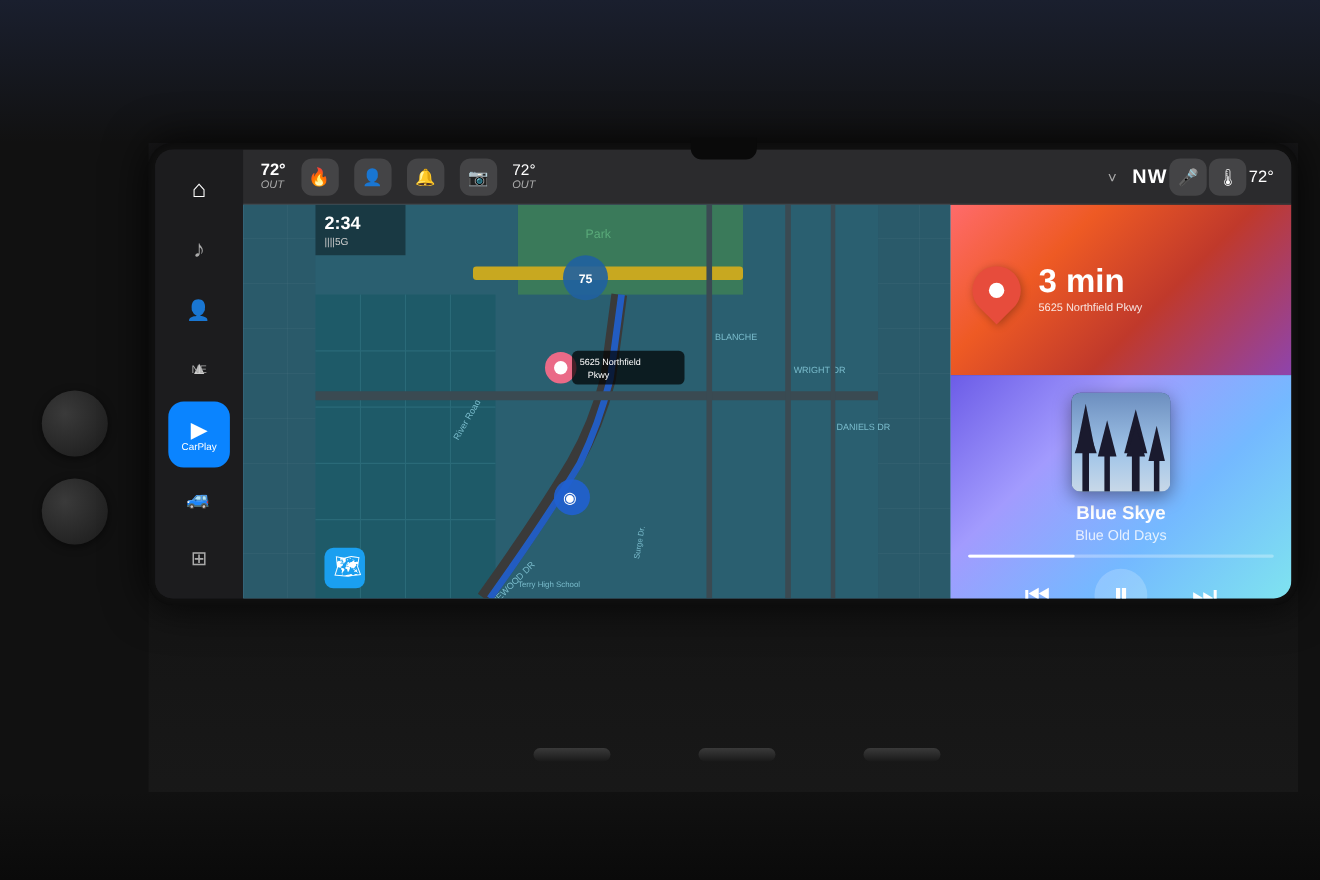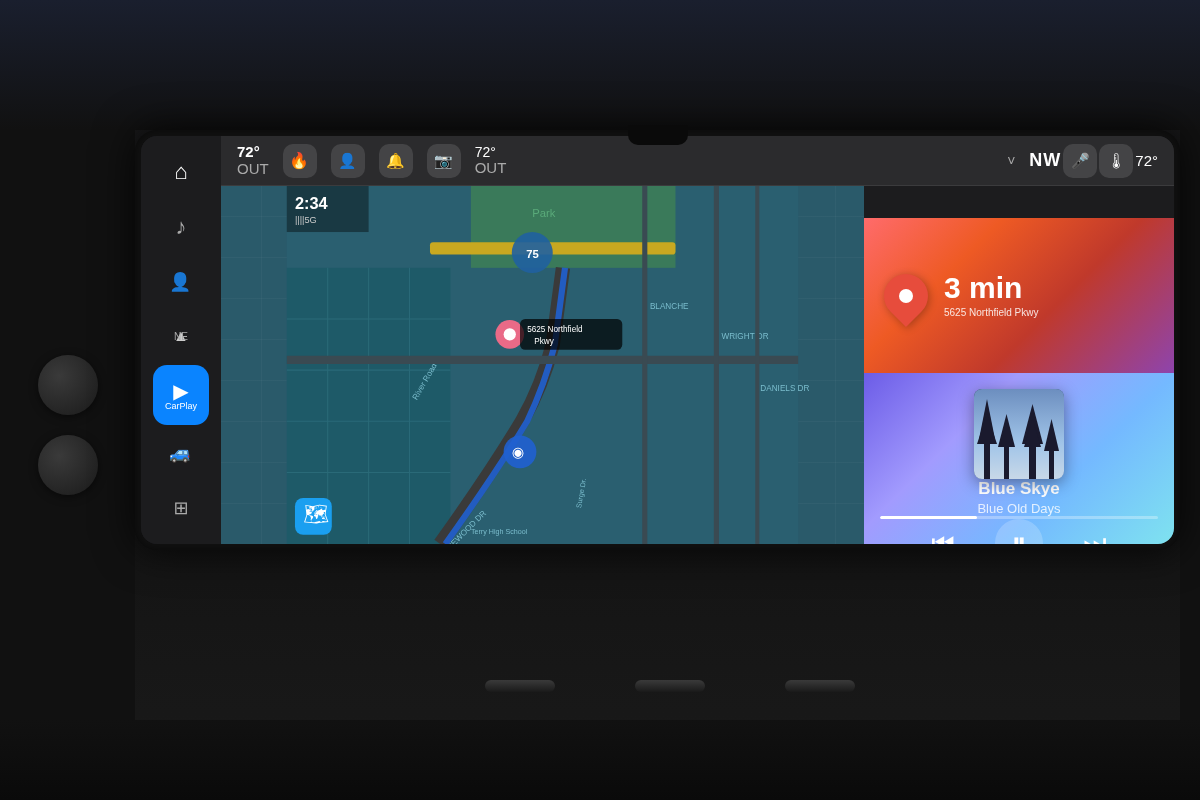--- a/index.html
+++ b/index.html
@@ -111,22 +111,23 @@
     .status-temp {
       font-size: 15px;
       color: #fff;
       font-weight: 500;
       display: flex;
       flex-direction: column;
       align-items: flex-start;
       line-height: 1.1;
     }
     .status-temp .out-label {
-      font-size: 15px;
+      font-size: 10px;
       color: #aaa;
+      font-style: italic;
     }
 
     .status-icon {
       width: 34px;
       height: 34px;
       border-radius: 10px;
       background: rgba(255,255,255,0.12);
       display: flex;
       align-items: center;
       justify-content: center;
@@ -211,21 +212,20 @@
       height: 100%;
     }
 
     
     .right-panel {
       width: 310px;
       display: flex;
       flex-direction: column;
       gap: 0;
       flex-shrink: 0;
-      margin-top: 32px;
     }
 
     
     .nav-card {
       flex: 0 0 auto;
       height: 155px;
       background: linear-gradient(135deg, #ff6b6b 0%, #ee5a24 30%, #c0392b 60%, #8e44ad 100%);
       display: flex;
       align-items: center;
       padding: 20px;
@@ -271,20 +271,21 @@
     }
 
     
     .music-card {
       flex: 1;
       background: linear-gradient(135deg, #6c5ce7 0%, #a29bfe 30%, #74b9ff 60%, #81ecec 100%);
       display: flex;
       flex-direction: column;
       align-items: center;
       padding: 16px;
+      gap: 10px;
     }
 
     .album-art {
       width: 90px;
       height: 90px;
       border-radius: 8px;
       overflow: hidden;
       box-shadow: 0 4px 16px rgba(0,0,0,0.4);
       flex-shrink: 0;
       background: linear-gradient(135deg, #2c3e50, #4a6fa5);

